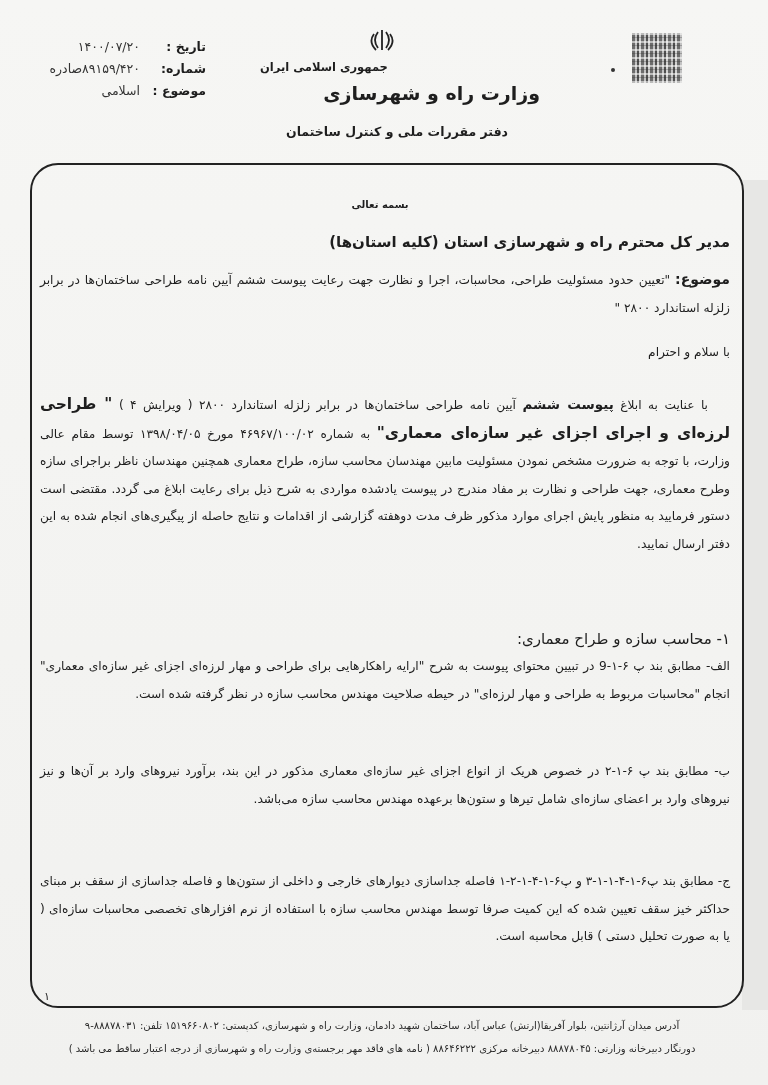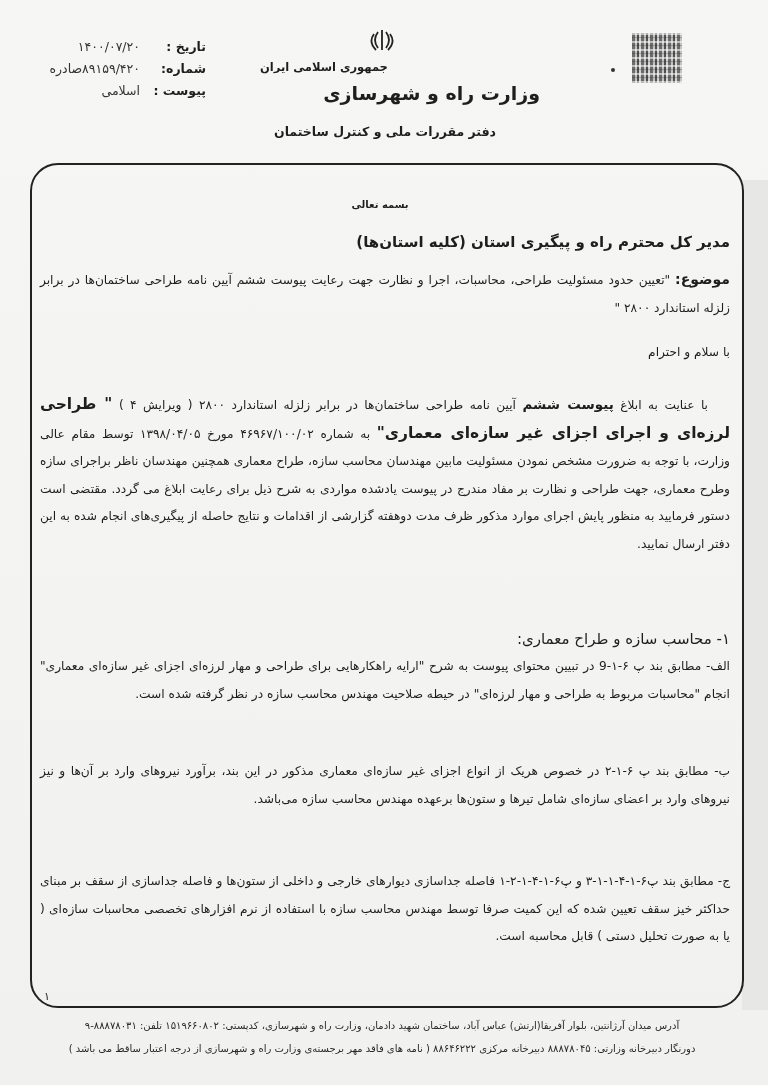--- a/index.html
+++ b/index.html
@@ -15,21 +15,21 @@
 
   
   .meta { position: absolute; left: 16px; top: 36px; width: 190px; font-size: 12.5px; line-height: 22px; }
   .meta-row { display: flex; direction: rtl; align-items: baseline; gap: 12px; }
   .meta-label { font-weight: bold; min-width: 54px; }
   .meta-val { color: #333; }
 
   .emblem { position: absolute; left: 368px; top: 28px; width: 28px; height: 26px; }
   .gov { position: absolute; left: 260px; top: 60px; width: 240px; text-align: left; font-weight: bold; font-size: 11.5px; }
   .ministry { position: absolute; left: 220px; top: 82px; width: 320px; font-weight: bold; font-size: 19px; }
-  .office { position: absolute; right: 272px; top: 124px; font-weight: bold; font-size: 12.5px; }
+  .office { position: absolute; right: 260px; top: 124px; font-weight: bold; font-size: 12.5px; }
 
   .qr { position: absolute; left: 632px; top: 33px; width: 50px; height: 50px;
         background:
           repeating-linear-gradient(90deg, #555 0 3px, #bbb 3px 5px, #333 5px 7px, #ccc 7px 9px),
           #777;
         opacity: .85; }
   .qr::after { content:""; position:absolute; inset:0;
         background: repeating-linear-gradient(0deg, rgba(255,255,255,.55) 0 2px, transparent 2px 5px, rgba(0,0,0,.25) 5px 6px, transparent 6px 8px); }
   .dot { position: absolute; left: 611px; top: 68px; width: 4px; height: 4px; background: #333; border-radius: 50%; }
 
@@ -63,41 +63,41 @@
   <div class="meta">
     <div class="meta-row">
       <span class="meta-label">تاریخ :</span>
       <span class="meta-val">۱۴۰۰/۰۷/۲۰</span>
     </div>
     <div class="meta-row">
       <span class="meta-label">شماره:</span>
       <span class="meta-val">۸۹۱۵۹/۴۲۰صادره</span>
     </div>
     <div class="meta-row">
-      <span class="meta-label">پیوست :</span>
+      <span class="meta-label">موضوع :</span>
       <span class="meta-val">اسلامی</span>
     </div>
   </div>
 
   <svg class="emblem" viewBox="0 0 28 26">
     <path d="M14 2 v20 M10 4 q-6 8 0 16 M18 4 q6 8 0 16 M6 6 q-6 8 2 16 M22 6 q6 8 -2 16" stroke="#222" stroke-width="1.8" fill="none"></path>
   </svg>
   <div class="gov rtl">جمهوری اسلامی ایران</div>
   <div class="ministry rtl">وزارت راه و شهرسازی</div>
   <div class="office rtl">دفتر مقررات ملی و کنترل ساختمان</div>
 
   <div class="qr"></div>
   <div class="dot"></div>
 
   <div class="frame-right-shadow"></div>
   <div class="frame"></div>
 
   <div class="content rtl">
     <div class="bism">بسمه تعالی</div>
-    <div class="addressee">مدیر کل محترم راه و پیگیری استان (کلیه استان‌ها)</div>
+    <div class="addressee">مدیر کل محترم راه و شهرسازی استان (کلیه استان‌ها)</div>
     <div class="subject">
       <b>موضوع:</b>
       <span>"تعیین حدود مسئولیت طراحی، محاسبات، اجرا و نظارت جهت رعایت پیوست ششم آیین نامه طراحی ساختمان‌ها در برابر زلزله استاندارد ۲۸۰۰ "</span>
     </div>
     <div class="greeting">با سلام و احترام</div>
     <div class="para">
       <span>با عنایت به ابلاغ</span>
       <span class="mid">پیوست ششم</span>
       <span>آیین نامه طراحی ساختمان‌ها در برابر زلزله استاندارد ۲۸۰۰ ( ویرایش ۴ )</span>
       <span class="big">" طراحی لرزه‌ای و اجرای اجزای غیر سازه‌ای معماری"</span>

